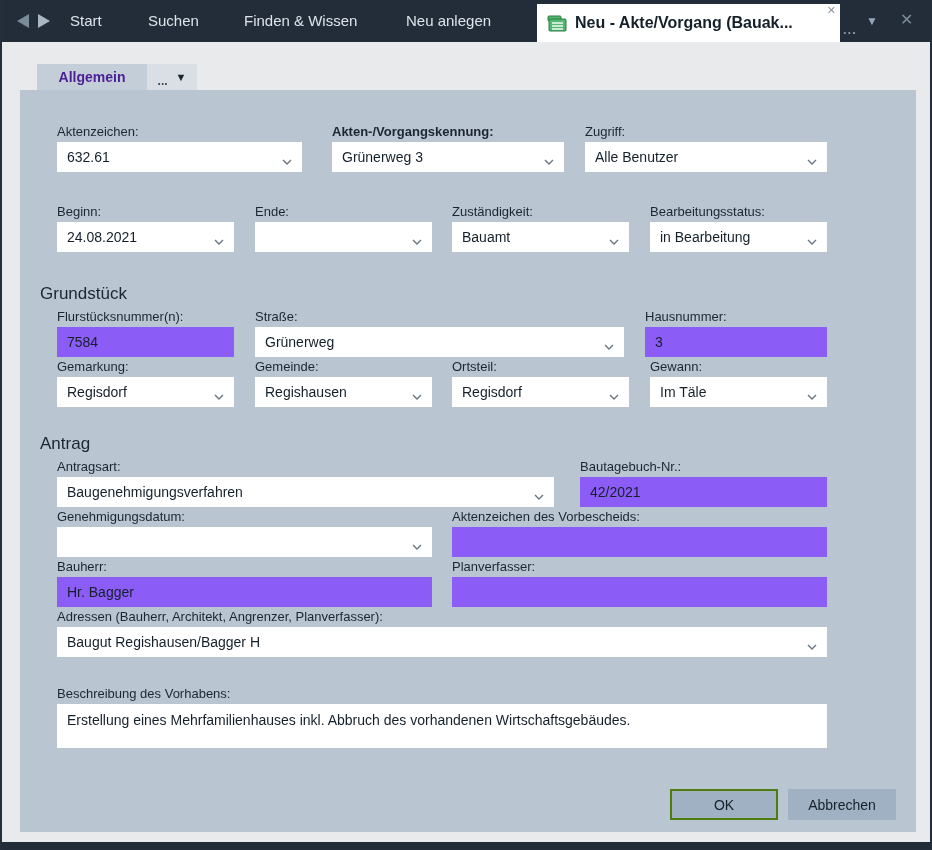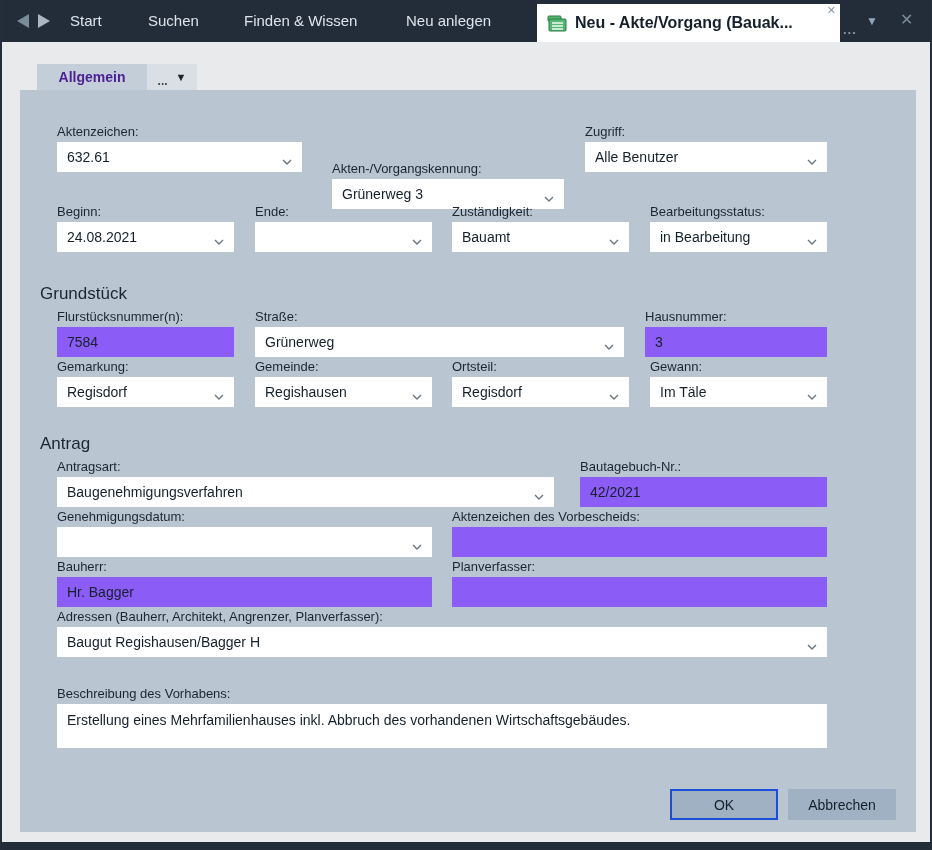--- a/index.html
+++ b/index.html
@@ -30,36 +30,36 @@
   .overflow-tab{position:absolute;left:145px;top:22px;width:50px;height:26px;background:#d9dfe4;
                 display:flex;align-items:center;justify-content:center;gap:8px;}
   .overflow-tab .dots{color:#3a4754;font-size:12px;font-weight:bold;line-height:8px;padding-top:8px;}
   .overflow-tab .tri{color:#1b2630;font-size:11px;}
 
   
   .panel{position:absolute;left:18px;top:90px;width:896px;height:742px;background:#b9c5d1;}
 
   .group{position:absolute;}
   .flabel{font-size:13px;color:#1b2630;margin-bottom:3px;height:15px;white-space:nowrap;}
-  .flabel.bold{font-weight:normal;margin-top:37px;}
+  .flabel.bold{font-weight:bold;}
   .combo{position:relative;background:#ffffff;height:30px;display:flex;align-items:center;
          box-sizing:border-box;padding:0 26px 0 10px;font-size:14px;color:#15202b;cursor:default;}
   .combo .val{white-space:nowrap;overflow:hidden;}
   .combo .chev{position:absolute;right:9px;top:11px;}
   .tinput{display:block;width:100%;height:30px;border:none;outline:none;background:#8b5cf6;
           padding:0 10px;font-size:14px;color:#15202b;box-sizing:border-box;font-family:inherit;}
   .tarea{display:block;width:100%;height:44px;border:none;outline:none;background:#ffffff;resize:none;
          padding:7px 10px;font-size:14px;color:#15202b;box-sizing:border-box;font-family:inherit;line-height:18px;}
   .section-h{position:absolute;font-size:17px;color:#1b2630;white-space:nowrap;}
 
   
   .btn{position:absolute;top:789px;width:108px;height:31px;background:#9fb1c2;border:none;
        font-family:inherit;font-size:14px;color:#15202b;display:flex;align-items:center;justify-content:center;
        box-sizing:border-box;cursor:default;}
-  .btn-ok{left:668px;border:2px solid #1d4ed8;}
+  .btn-ok{left:668px;border:2px solid #4d7c0f;}
   .btn-cancel{left:786px;}
 
   .bottombar{position:absolute;left:0;bottom:0;width:100%;height:8px;background:#222d39;}
 </style>
 </head>
 <body>
 
 <div id="screen">
 
   <div class="topbar">

